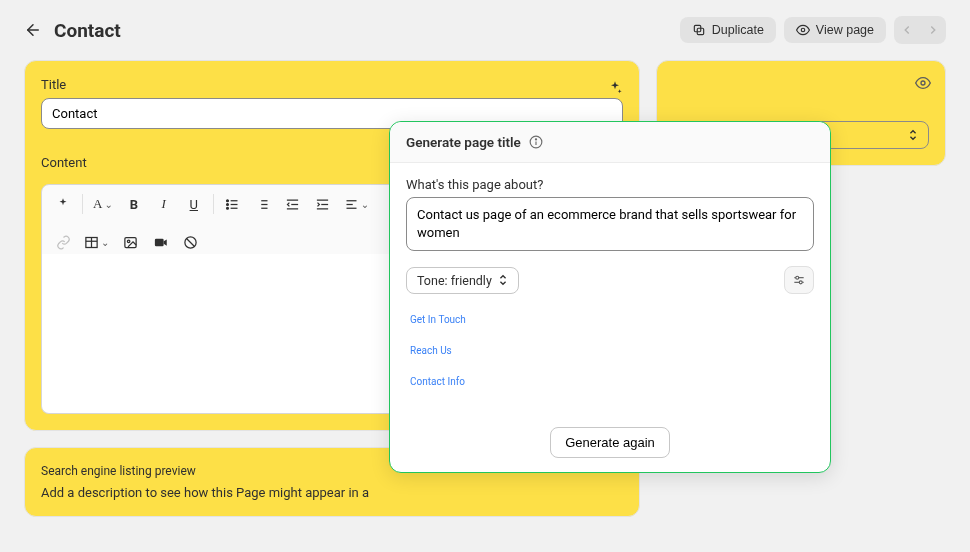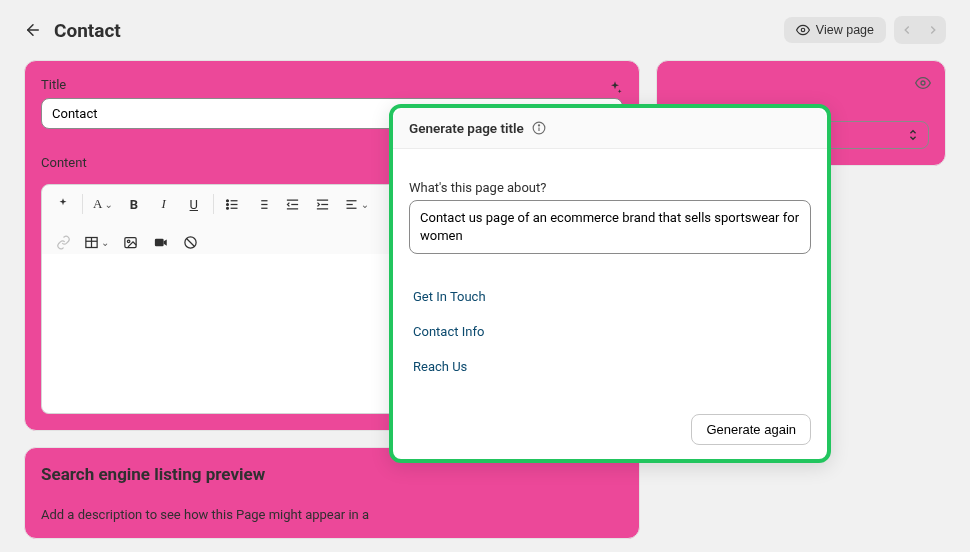--- a/index.html
+++ b/index.html
@@ -46,21 +46,21 @@
       display: flex;
       align-items: center;
       justify-content: center;
       cursor: pointer;
       color: #b5b5b5;
     }
     .main { display: flex; gap: 16px; padding: 0 24px; }
     .left-col { flex: 1; display: flex; flex-direction: column; gap: 16px; position: relative; }
     .right-col { width: 290px; display: flex; flex-direction: column; gap: 16px; }
     .card {
-      background: #ec4899;
+      background: #fde047;
       border-radius: 12px;
       padding: 16px;
       border: 1px solid #e3e3e3;
     }
     .label { font-size: 13px; color: #303030; margin-bottom: 6px; display: block; }
     .text-input {
       width: 100%;
       padding: 7px 10px;
       border: 1px solid #8a8a8a;
       border-radius: 8px;
@@ -99,63 +99,63 @@
     .tb-sep { width: 1px; height: 20px; background: #e0e0e0; margin: 0 2px; }
     .tb-btn.disabled { color: #c0c0c0; }
     .content-area {
       border: 1px solid #d6d6d6;
       border-top: none;
       border-radius: 0 0 8px 8px;
       height: 160px;
       background: #fff;
       margin-top: -8px;
     }
-    .seo-card h3 { font-size: 17px; font-weight: 700; margin-bottom: 23px; }
+    .seo-card h3 { font-size: 12px; font-weight: 400; margin-bottom: 7px; }
     .seo-desc { font-size: 13px; color: #303030; }
     .vis-card h3 { font-size: 14px; font-weight: 600; margin-bottom: 12px; }
     .vis-line { font-size: 13px; color: #303030; white-space: nowrap; }
     .theme-card { position: relative; }
     .eye-icon { position: absolute; top: 14px; right: 14px; color:#5c5c5c; }
     .select-box {
       width: 100%;
       padding: 7px 10px;
       border: 1px solid #8a8a8a;
       border-radius: 8px;
       font-size: 13px;
       display: flex;
       justify-content: space-between;
       align-items: center;
       cursor: pointer;
       margin-top: 44px;
     }
     
     .popover {
       position: absolute;
-      top: 44px;
+      top: 61px;
       left: 365px;
       width: 442px;
       background: #fff;
-      border: 4px solid #22c55e;
+      border: 1px solid #22c55e;
       border-radius: 12px;
       box-shadow: 0 4px 20px rgba(0,0,0,.12);
       z-index: 100;
     }
     .popover-header {
       padding: 12px 16px;
       border-bottom: 1px solid #ececec;
       display: flex;
       align-items: center;
       gap: 8px;
       background:#fafafa;
       border-radius: 12px 12px 0 0;
     }
     .popover-header h4 { font-size: 13.5px; font-weight: 600; }
     .popover-body { padding: 14px 16px; }
     .form-group { margin-bottom: 12px; }
-    .form-group label { display: block; font-size: 13px; margin-bottom: 5px; color:#303030;margin-top:17px; }
+    .form-group label { display: block; font-size: 13px; margin-bottom: 5px; color:#303030; }
     .opt { color: #6d6d6d; }
     .ta-input {
       width: 100%;
       padding: 8px 10px;
       border: 1px solid #8a8a8a;
       border-radius: 8px;
       font-size: 13px;
       font-family: inherit;
       line-height: 1.4;
       resize: none;
@@ -178,28 +178,28 @@
       background: #f6f6f6;
       border-radius: 8px;
       display: flex;
       align-items: center;
       justify-content: center;
       cursor: pointer;
     }
     .suggestions { padding: 10px 0 6px; }
     .suggestion {
       padding: 10px 4px;
-      color: #0c4a6e;
-      font-size: 13px;
+      color: #3b82f6;
+      font-size: 10px;
       cursor: pointer;
     }
     .popover-footer {
       padding: 10px 16px 14px;
       display: flex;
-      justify-content: flex-end;
+      justify-content: center;
     }
     .gen-btn {
       background: #fff;
       border: 1px solid #c7c7c7;
       border-radius: 8px;
       padding: 7px 14px;
       font-size: 13px;
       cursor: pointer;
     }
     svg { display: block; }
@@ -210,20 +210,27 @@
 
 <div class="header">
   <div class="back-btn">
     <svg width="18" height="18" viewBox="0 0 24 24" fill="none" stroke="#303030" stroke-width="2" stroke-linecap="round" stroke-linejoin="round">
         <line x1="19" y1="12" x2="5" y2="12"></line>
         <polyline points="12 19 5 12 12 5"></polyline>
       </svg>
   </div>
   <div class="page-title">Contact</div>
   <div class="header-actions">
+    <button class="pill-btn">
+      <svg width="14" height="14" viewBox="0 0 24 24" fill="none" stroke="#303030" stroke-width="2">
+          <rect x="9" y="9" width="11" height="11" rx="2"></rect>
+          <rect x="4" y="4" width="11" height="11" rx="2"></rect>
+        </svg>
+      <span>Duplicate</span>
+    </button>
     <button class="pill-btn">
       <svg width="14" height="14" viewBox="0 0 24 24" fill="none" stroke="#303030" stroke-width="2">
           <path d="M1 12s4-8 11-8 11 8 11 8-4 8-11 8-11-8-11-8z"></path>
           <circle cx="12" cy="12" r="3"></circle>
         </svg>
       <span>View page</span>
     </button>
     <div class="nav-group">
       <div class="nav-btn">
         <svg width="14" height="14" viewBox="0 0 24 24" fill="none" stroke="currentColor" stroke-width="2.5">
@@ -358,24 +365,41 @@
             <circle cx="12" cy="12" r="10"></circle>
             <line x1="12" y1="11" x2="12" y2="17"></line>
             <circle cx="12" cy="7.5" r="1" fill="#6d6d6d"></circle>
           </svg>
       </div>
       <div class="popover-body">
         <div class="form-group">
           <label>What's this page about?</label>
           <textarea class="ta-input" rows="2" style="">Contact us page of an ecommerce brand that sells sportswear for women</textarea>
         </div>
+        <div class="tone-row">
+          <div class="tone-chip">
+            <span>Tone: friendly</span>
+            <svg width="10" height="12" viewBox="0 0 10 14" fill="none" stroke="#303030" stroke-width="1.5">
+                <polyline points="2 5 5 2 8 5"></polyline>
+                <polyline points="2 9 5 12 8 9"></polyline>
+              </svg>
+          </div>
+          <div class="settings-chip">
+            <svg width="14" height="14" viewBox="0 0 24 24" fill="none" stroke="#5c5c5c" stroke-width="2">
+                <line x1="4" y1="8" x2="20" y2="8"></line>
+                <line x1="4" y1="16" x2="20" y2="16"></line>
+                <circle cx="9" cy="8" r="2.5" fill="#fff"></circle>
+                <circle cx="15" cy="16" r="2.5" fill="#fff"></circle>
+              </svg>
+          </div>
+        </div>
         <div class="suggestions">
           <div class="suggestion">Get In Touch</div>
+          <div class="suggestion">Reach Us</div>
           <div class="suggestion">Contact Info</div>
-          <div class="suggestion">Reach Us</div>
         </div>
       </div>
       <div class="popover-footer">
         <button class="gen-btn">Generate again</button>
       </div>
     </div>
   </div>
 
   <div class="right-col">
     <div class="card theme-card">

